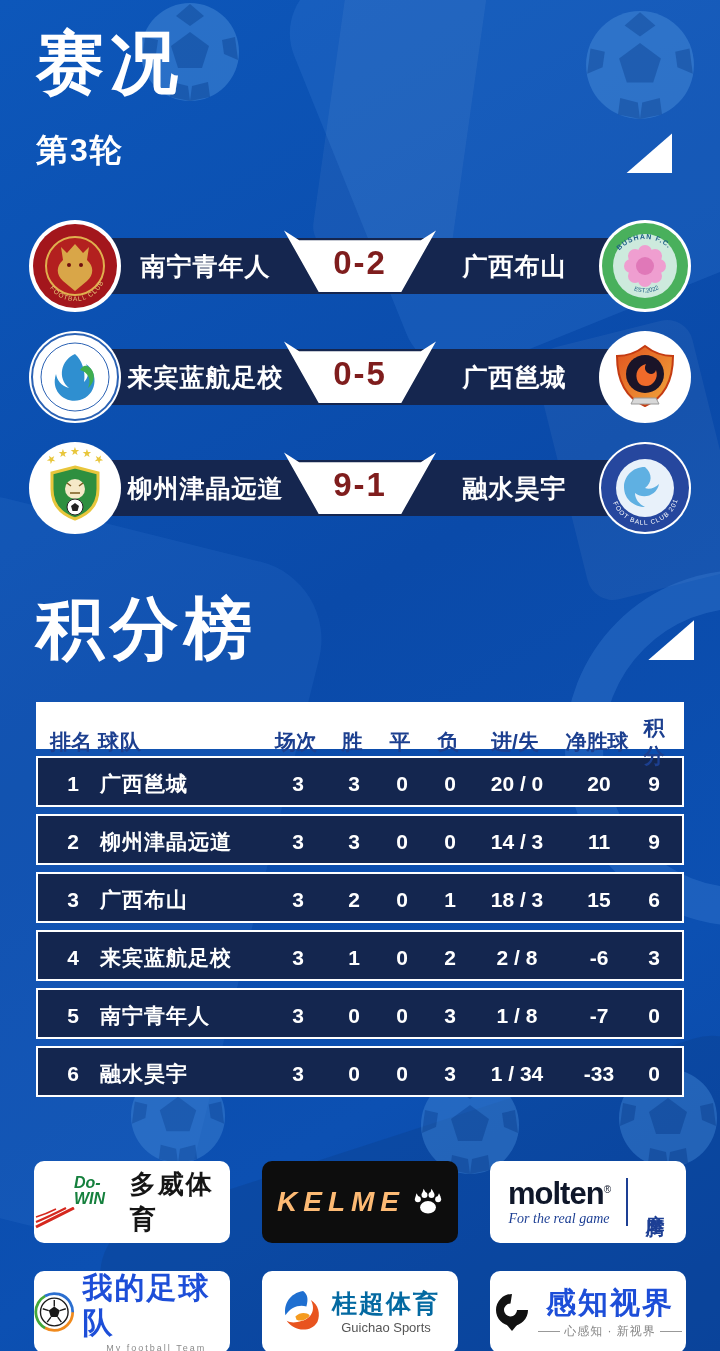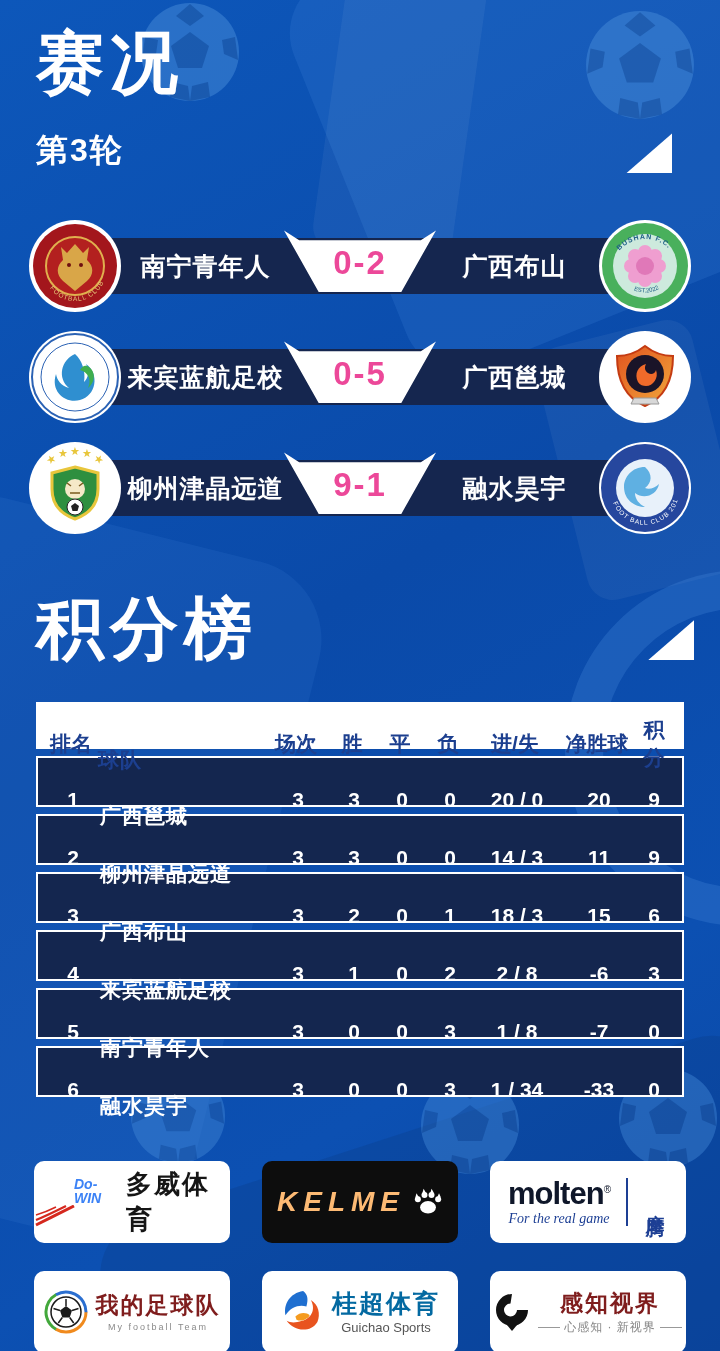--- a/index.html
+++ b/index.html
@@ -33,53 +33,53 @@
   .matches{position:relative;margin-top:46px;}
   .match{position:relative;height:94px;margin-bottom:17px;}
   .bar{position:absolute;left:82px;right:82px;top:19px;height:56px;background:#15264f;z-index:1;}
   .tname{position:absolute;top:19px;height:56px;line-height:56px;z-index:2;color:#fff;
     font-size:25px;font-weight:700;text-align:center;letter-spacing:1px;}
   .tname.home{left:118px;width:175px;}
   .tname.away{right:118px;width:175px;}
   .score-tag{position:absolute;left:50%;transform:translateX(-50%);top:11px;width:152px;height:62px;
     background:#fff;z-index:3;display:flex;align-items:center;justify-content:center;
     clip-path:polygon(0 0,10% 16%,90% 16%,100% 0,77% 100%,23% 100%);}
-  .score{color:#ec4899;font-size:33px;font-weight:800;letter-spacing:2px;padding-top:4px;}
+  .score{color:#7f1d1d;font-size:33px;font-weight:800;letter-spacing:2px;padding-top:4px;}
   .logo{position:absolute;top:0;width:94px;height:94px;z-index:4;}
   .logo.l{left:28px;} .logo.r{right:28px;}
   
   .standings{position:relative;margin-top:56px;padding:0 36px;}
   .st-head{display:flex;justify-content:space-between;align-items:flex-end;}
   .st-title{font-size:68px;font-weight:900;color:#fff;letter-spacing:6px;margin:0;line-height:1.1;}
   .st-head .corner-tri{margin-bottom:6px;margin-right:-10px;}
   .table{margin-top:36px;}
   .thead,.trow{display:grid;grid-template-columns:46px 170px 64px 48px 48px 48px 86px 78px 1fr;
     align-items:center;padding:12px 12px;height:23px;}
   .thead{background:#fff;color:#1c3f8f;font-weight:700;font-size:21px;}
   .trow{background:#14264f;border:2px solid #fff;color:#fff;font-weight:700;font-size:21px;margin-top:7px;}
   .c{text-align:center;}
-  .t{text-align:left;padding-left:4px;letter-spacing:1px;margin-top:32px;}
+  .t{text-align:left;padding-left:4px;letter-spacing:1px;}
   .thead .t{padding-left:4px;}
   
   .sponsors{position:relative;margin-top:64px;padding:0 34px;}
   .sp-row{display:flex;justify-content:space-between;margin-bottom:28px;}
   .card{width:196px;height:82px;background:#fff;border-radius:10px;display:flex;align-items:center;justify-content:center;gap:8px;}
   .card.dark{background:#0d0d0d;}
   .dowin-col{display:flex;flex-direction:column;align-items:flex-start;line-height:1;}
-  .dowin-brand{color:#3b82f6;font-size:14px;font-weight:800;font-style:italic;letter-spacing:0;margin-left:40px;}
+  .dowin-brand{color:#15803d;font-size:16px;font-weight:800;font-style:italic;letter-spacing:0;margin-left:40px;}
   .dowin-name{font-size:26px;font-weight:800;color:#151515;letter-spacing:2px;}
   .kelme-brand{color:#fdba74;font-size:28px;font-weight:800;letter-spacing:6px;font-style:italic;}
   .molten-col{display:flex;flex-direction:column;align-items:center;line-height:1;}
   .molten-word{color:#0f172a;font-size:31px;font-weight:800;letter-spacing:-1px;}
   .molten-word sup{font-size:10px;font-weight:400;}
   .molten-tag{font-family:"Liberation Serif","DejaVu Serif",serif;font-style:italic;color:#1d3f94;font-size:14px;margin-top:3px;}
   .molten-div{width:2px;height:48px;background:#1d3f94;margin:0 6px 0 8px;}
   .molten-cn{color:#1d3f94;font-size:19px;font-weight:800;writing-mode:vertical-rl;letter-spacing:3px;}
   .sp-col{display:flex;flex-direction:column;align-items:center;line-height:1.15;}
-  .sp-cn{font-size:23px;font-weight:800;color:#7f1d1d;letter-spacing:2px;}
+  .sp-cn{font-size:30px;font-weight:800;color:#1d4ed8;letter-spacing:2px;}
   .sp-sub{font-size:9px;color:#8a8a8a;letter-spacing:2px;margin-top:3px;}
   .guichao-cn{font-size:25px;font-weight:800;color:#0369a1;letter-spacing:2px;}
   .guichao-sub{font-size:13px;color:#555;margin-top:3px;letter-spacing:0;}
   .ganzhi-sub{display:flex;align-items:center;gap:4px;margin-top:4px;}
   .ganzhi-sub .dash{width:22px;height:1px;background:#999;}
   .ganzhi-sub span{font-size:12px;color:#888;letter-spacing:1px;}
   svg{display:block;}
 </style>
 </head>
 <body>

